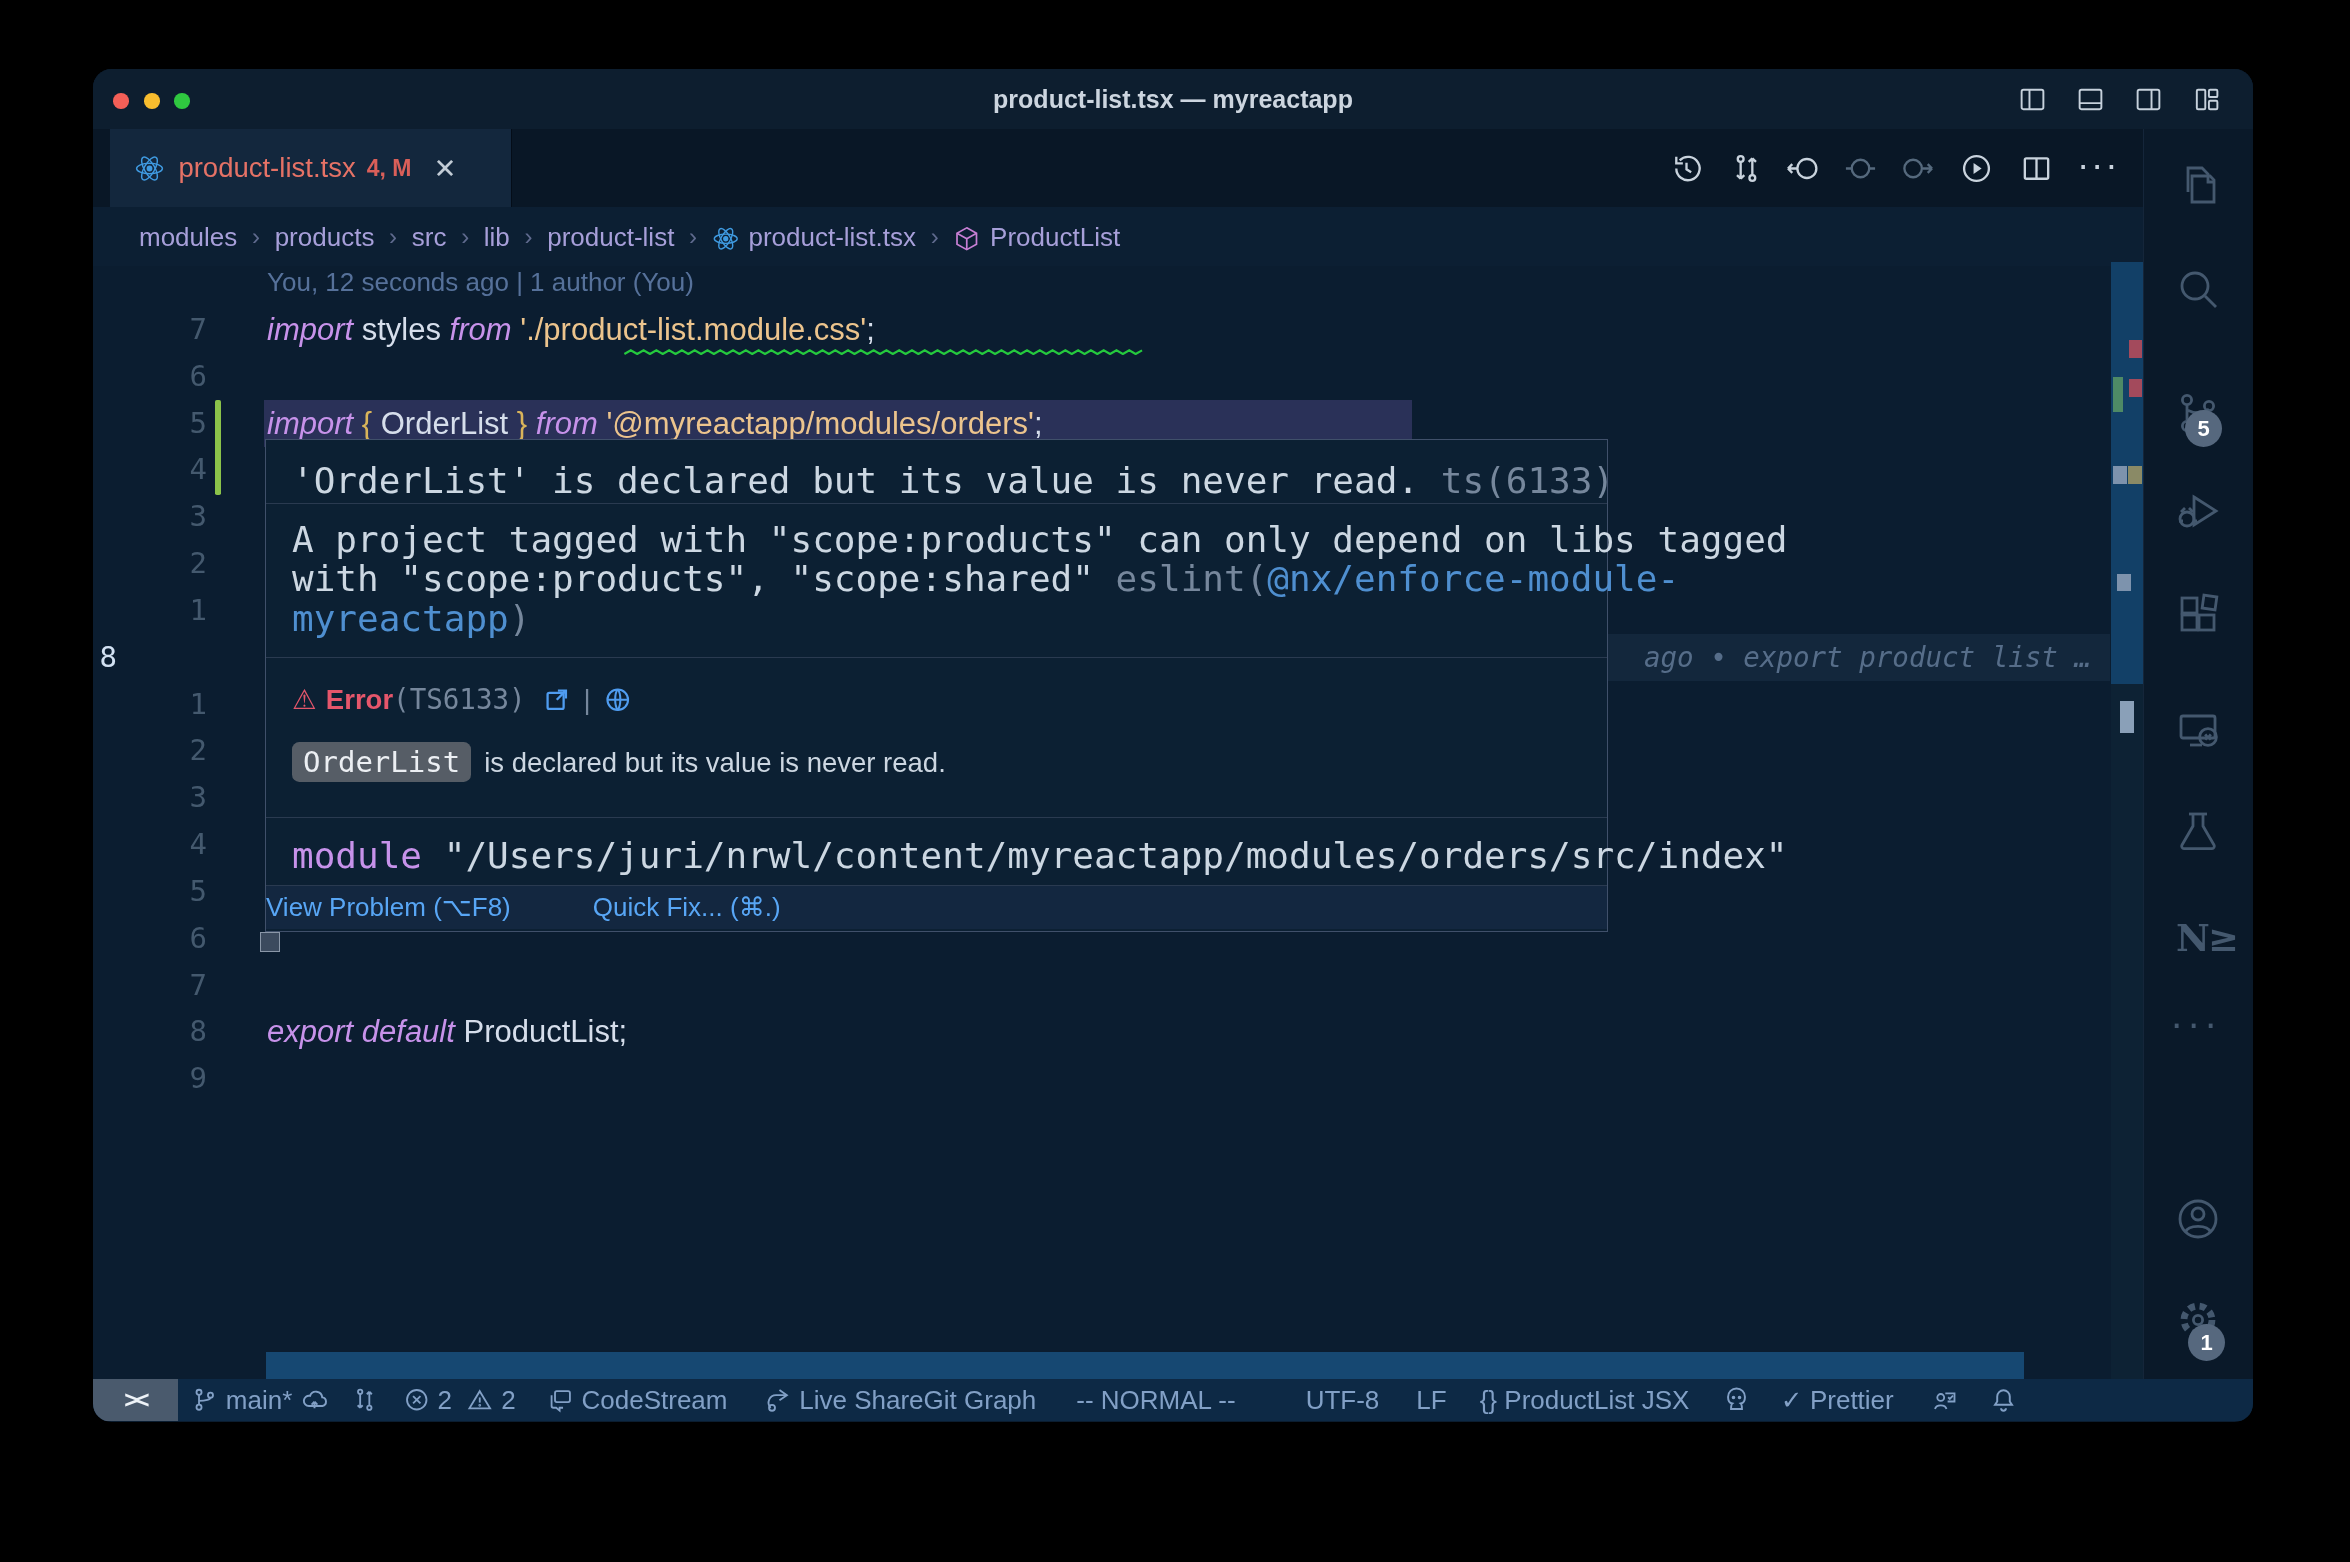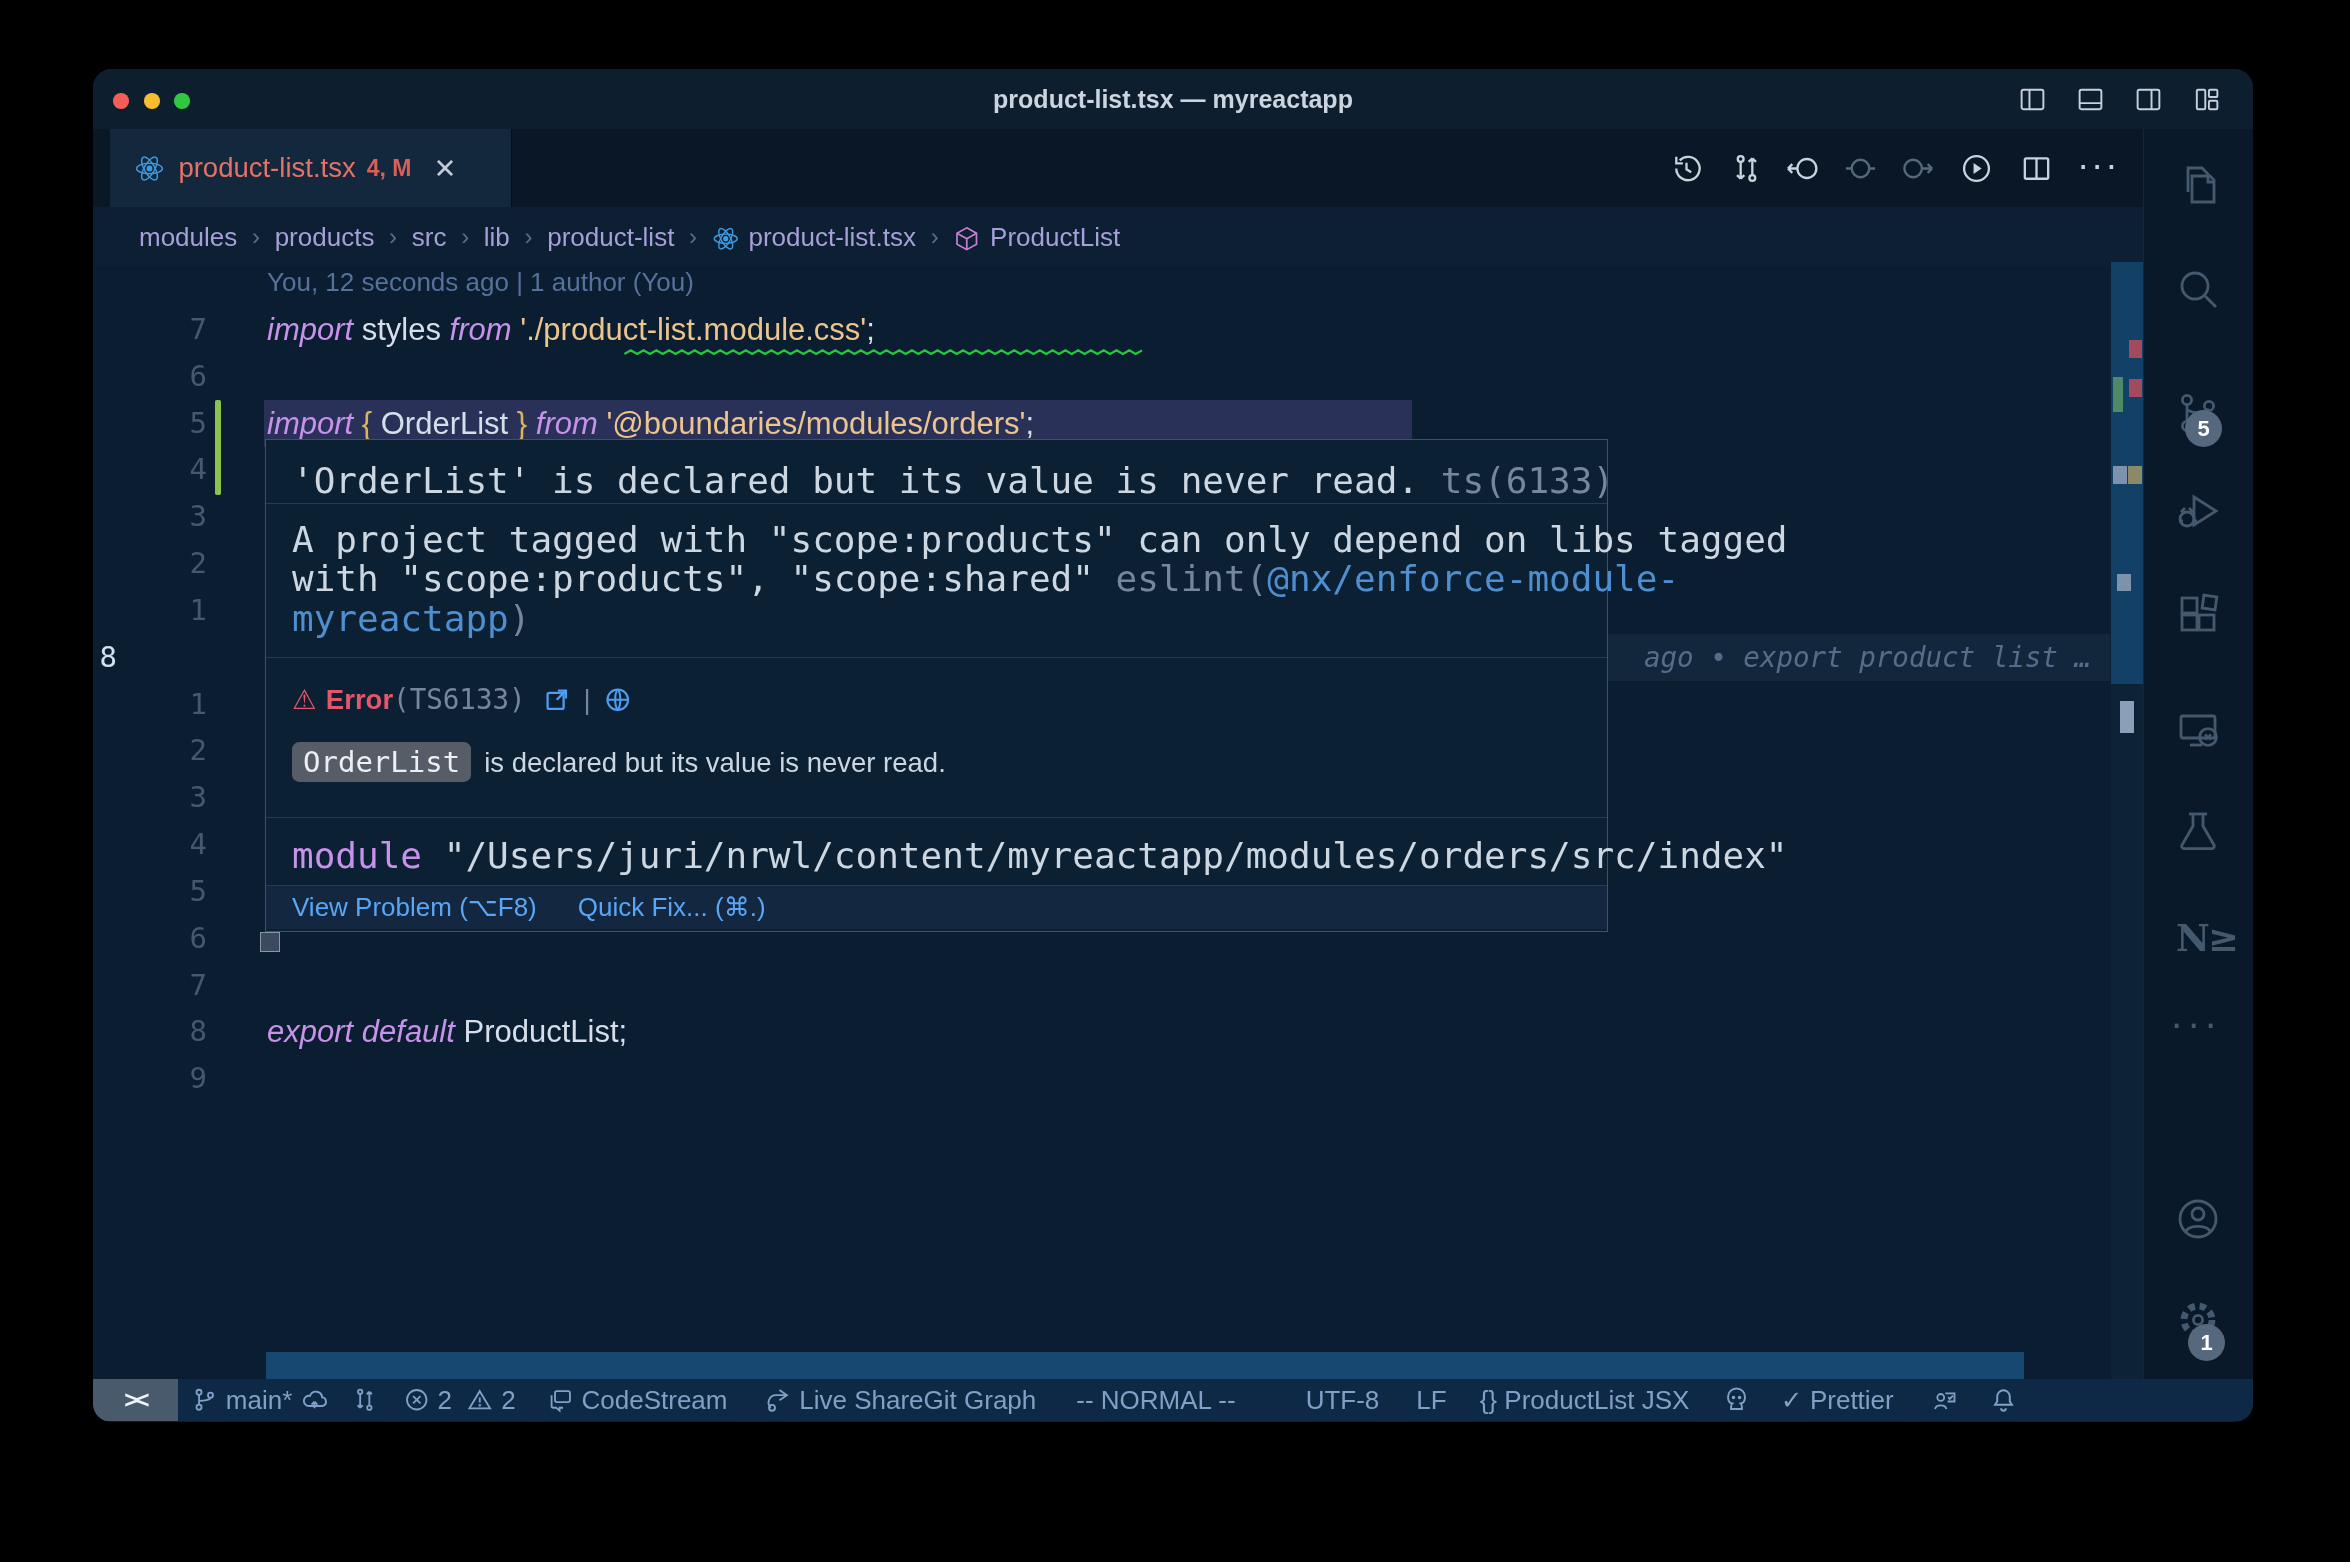--- a/index.html
+++ b/index.html
@@ -57,21 +57,21 @@
   .tt-mono{font-family:"DejaVu Sans Mono",monospace;font-size:36px;color:#ccd7e2;white-space:pre;}
   .tt-dim{color:#76879c;}
   .tt-link{color:#4f8fd0;text-underline-offset:7.3px;}
   #tt-error-label{color:#e5566b;font-size:27.5px;font-weight:600;}
   #tt-warn{color:#e5566b;font-size:27.5px;margin-right:9.2px;}
   .tt-blue-ic{width:27.5px;height:27.5px;color:#4f9cf0;position:relative;top:4.6px;}
   #tt-chip{background:#565d66;border-radius:7.3px;padding:2.8px 11px;color:#eceff3;
     font-family:"DejaVu Sans Mono",monospace;font-size:29px;}
   #tt-chip-rest{color:#ccd6e1;font-size:27.5px;margin-left:13px;}
   #tt-footer{left:0;top:445px;width:100%;height:44px;background:#132740;border-top:1.8px solid #2a3a50;
-    display:flex;align-items:center;padding-left:26px;box-sizing:border-box;gap:41px;}
+    display:flex;align-items:center;box-sizing:border-box;gap:82px;}
   .tt-action{color:#58a6f5;font-size:26px;}
   #grip{left:167px;top:863px;width:18.4px;height:18.4px;background:#3b4a5e;border:1.8px solid #8a97a8;z-index:31;}
   
   #activitybar{left:2050px;top:60px;width:110px;height:1251px;background:#0a1929;border-left:0.9px solid #15263a;}
   .act{width:48px;height:48px;color:#44586e;}
   .badge{background:#56687e;color:#fff;border-radius:50%;width:37px;height:37px;line-height:37px;
     text-align:center;font-size:22px;font-weight:700;z-index:5;}
   #nx-ic{color:#44586e;font-size:37px;font-weight:700;letter-spacing:-1.8px;font-family:"DejaVu Serif",serif;}
   #more-ic{color:#44586e;font-size:40px;letter-spacing:3.7px;}
   
@@ -237,21 +237,21 @@
   <div class="abs codelens" style="top:190px">You, 12 seconds ago | 1 author (You)</div>
 
   <div class="abs codeline" style="top:237px"><span class="kw">import</span><span> styles </span><span class="kw">from</span><span class="str"> './product-list.module.css'</span><span>;</span></div>
   <div class="abs squiggle" style="left:530px;top:280px;width:525px">
       <svg width="525" height="6.4" viewBox="0 0 572 7">
         <polyline points="0,5.5 7,1.5 14,5.5 21,1.5 28,5.5 35,1.5 42,5.5 49,1.5 56,5.5 63,1.5 70,5.5 77,1.5 84,5.5 91,1.5 98,5.5 105,1.5 112,5.5 119,1.5 126,5.5 133,1.5 140,5.5 147,1.5 154,5.5 161,1.5 168,5.5 175,1.5 182,5.5 189,1.5 196,5.5 203,1.5 210,5.5 217,1.5 224,5.5 231,1.5 238,5.5 245,1.5 252,5.5 259,1.5 266,5.5 273,1.5 280,5.5 287,1.5 294,5.5 301,1.5 308,5.5 315,1.5 322,5.5 329,1.5 336,5.5 343,1.5 350,5.5 357,1.5 364,5.5 371,1.5 378,5.5 385,1.5 392,5.5 399,1.5 406,5.5 413,1.5 420,5.5 427,1.5 434,5.5 441,1.5 448,5.5 455,1.5 462,5.5 469,1.5 476,5.5 483,1.5 490,5.5 497,1.5 504,5.5 511,1.5 518,5.5 525,1.5 532,5.5 539,1.5 546,5.5 553,1.5 560,5.5 567,1.5 " fill="none" stroke="#25c93e" stroke-width="2.4"></polyline>
       </svg>
     </div>
 
   <div class="abs" id="sel5"></div>
-  <div class="abs codeline" style="top:331px"><span class="kw">import</span><span> </span><span class="brace">{</span><span> OrderList </span><span class="brace">}</span><span class="kw"> from</span><span class="str"> '@boundaries/modules/orders'</span><span>;</span></div>
+  <div class="abs codeline" style="top:331px"><span class="kw">import</span><span> </span><span class="brace">{</span><span> OrderList </span><span class="brace">}</span><span class="kw"> from</span><span class="str"> '@myreactapp/modules/orders'</span><span>;</span></div>
   <div class="abs squiggle" style="left:172px;top:374px;width:1147px">
       <svg width="1147" height="6.4" viewBox="0 0 1249 7">
         <polyline points="0,5.5 7,1.5 14,5.5 21,1.5 28,5.5 35,1.5 42,5.5 49,1.5 56,5.5 63,1.5 70,5.5 77,1.5 84,5.5 91,1.5 98,5.5 105,1.5 112,5.5 119,1.5 126,5.5 133,1.5 140,5.5 147,1.5 154,5.5 161,1.5 168,5.5 175,1.5 182,5.5 189,1.5 196,5.5 203,1.5 210,5.5 217,1.5 224,5.5 231,1.5 238,5.5 245,1.5 252,5.5 259,1.5 266,5.5 273,1.5 280,5.5 287,1.5 294,5.5 301,1.5 308,5.5 315,1.5 322,5.5 329,1.5 336,5.5 343,1.5 350,5.5 357,1.5 364,5.5 371,1.5 378,5.5 385,1.5 392,5.5 399,1.5 406,5.5 413,1.5 420,5.5 427,1.5 434,5.5 441,1.5 448,5.5 455,1.5 462,5.5 469,1.5 476,5.5 483,1.5 490,5.5 497,1.5 504,5.5 511,1.5 518,5.5 525,1.5 532,5.5 539,1.5 546,5.5 553,1.5 560,5.5 567,1.5 574,5.5 581,1.5 588,5.5 595,1.5 602,5.5 609,1.5 616,5.5 623,1.5 630,5.5 637,1.5 644,5.5 651,1.5 658,5.5 665,1.5 672,5.5 679,1.5 686,5.5 693,1.5 700,5.5 707,1.5 714,5.5 721,1.5 728,5.5 735,1.5 742,5.5 749,1.5 756,5.5 763,1.5 770,5.5 777,1.5 784,5.5 791,1.5 798,5.5 805,1.5 812,5.5 819,1.5 826,5.5 833,1.5 840,5.5 847,1.5 854,5.5 861,1.5 868,5.5 875,1.5 882,5.5 889,1.5 896,5.5 903,1.5 910,5.5 917,1.5 924,5.5 931,1.5 938,5.5 945,1.5 952,5.5 959,1.5 966,5.5 973,1.5 980,5.5 987,1.5 994,5.5 1001,1.5 1008,5.5 1015,1.5 1022,5.5 1029,1.5 1036,5.5 1043,1.5 1050,5.5 1057,1.5 1064,5.5 1071,1.5 1078,5.5 1085,1.5 1092,5.5 1099,1.5 1106,5.5 1113,1.5 1120,5.5 1127,1.5 1134,5.5 1141,1.5 1148,5.5 1155,1.5 1162,5.5 1169,1.5 1176,5.5 1183,1.5 1190,5.5 1197,1.5 1204,5.5 1211,1.5 1218,5.5 1225,1.5 1232,5.5 1239,1.5 1246,5.5 " fill="none" stroke="#25c93e" stroke-width="2.4"></polyline>
       </svg>
     </div>
   <div class="abs squiggle" style="left:305px;top:374px;width:263px">
       <svg width="263" height="6.4" viewBox="0 0 286 7">
         <polyline points="0,5.5 7,1.5 14,5.5 21,1.5 28,5.5 35,1.5 42,5.5 49,1.5 56,5.5 63,1.5 70,5.5 77,1.5 84,5.5 91,1.5 98,5.5 105,1.5 112,5.5 119,1.5 126,5.5 133,1.5 140,5.5 147,1.5 154,5.5 161,1.5 168,5.5 175,1.5 182,5.5 189,1.5 196,5.5 203,1.5 210,5.5 217,1.5 224,5.5 231,1.5 238,5.5 245,1.5 252,5.5 259,1.5 266,5.5 273,1.5 280,5.5 " fill="none" stroke="#d79a5a" stroke-width="2.4"></polyline>
       </svg>
     </div>

